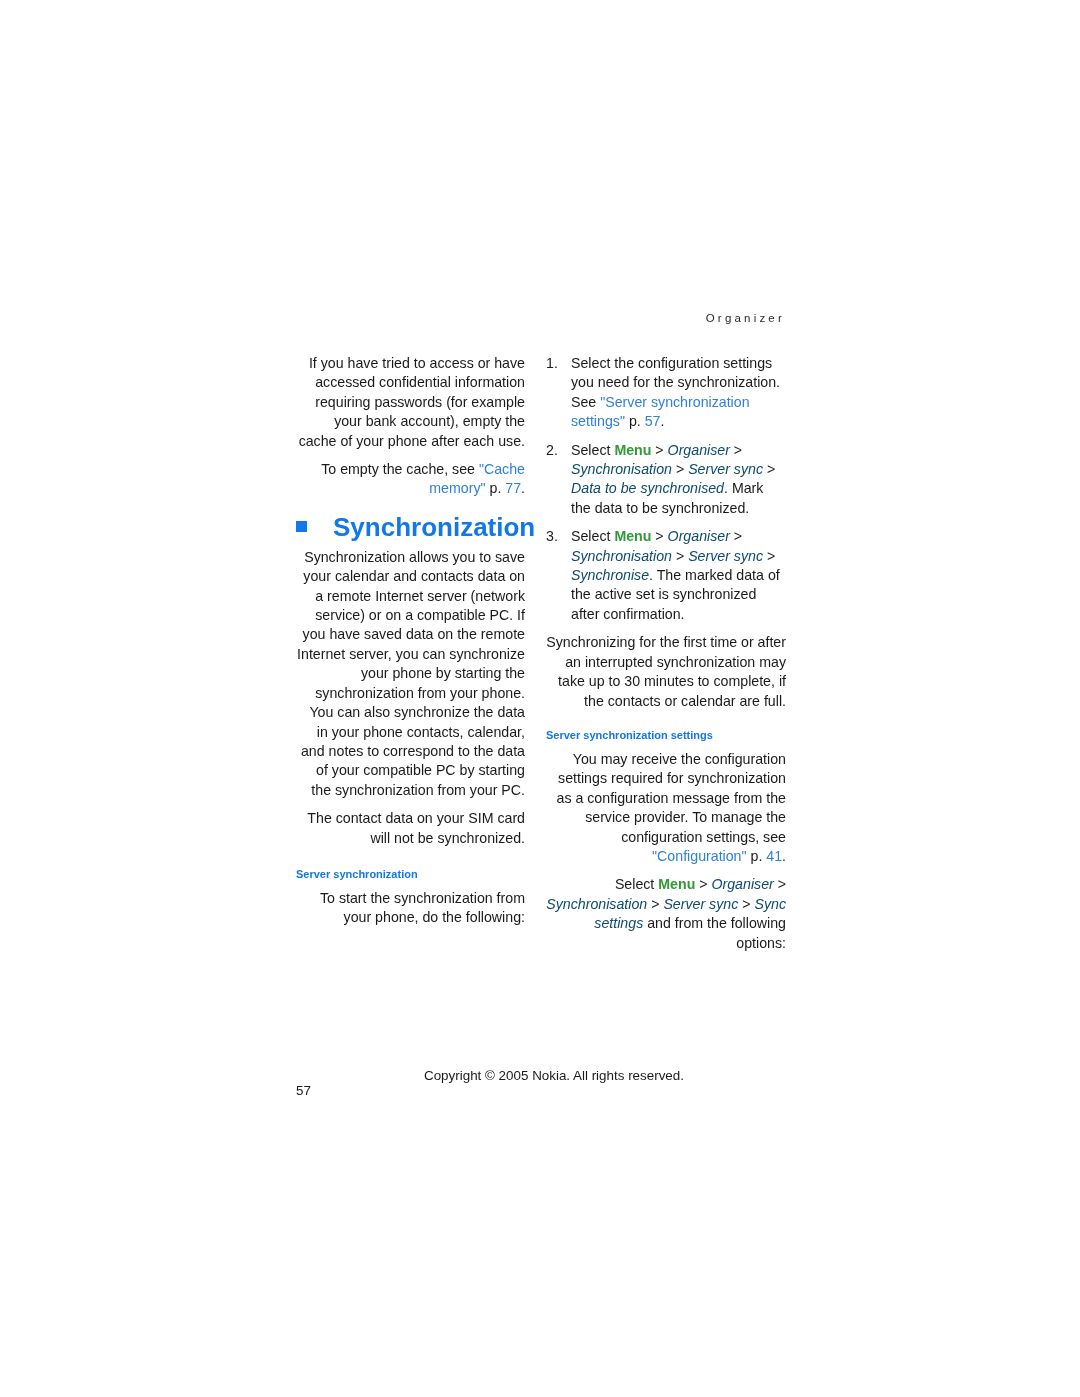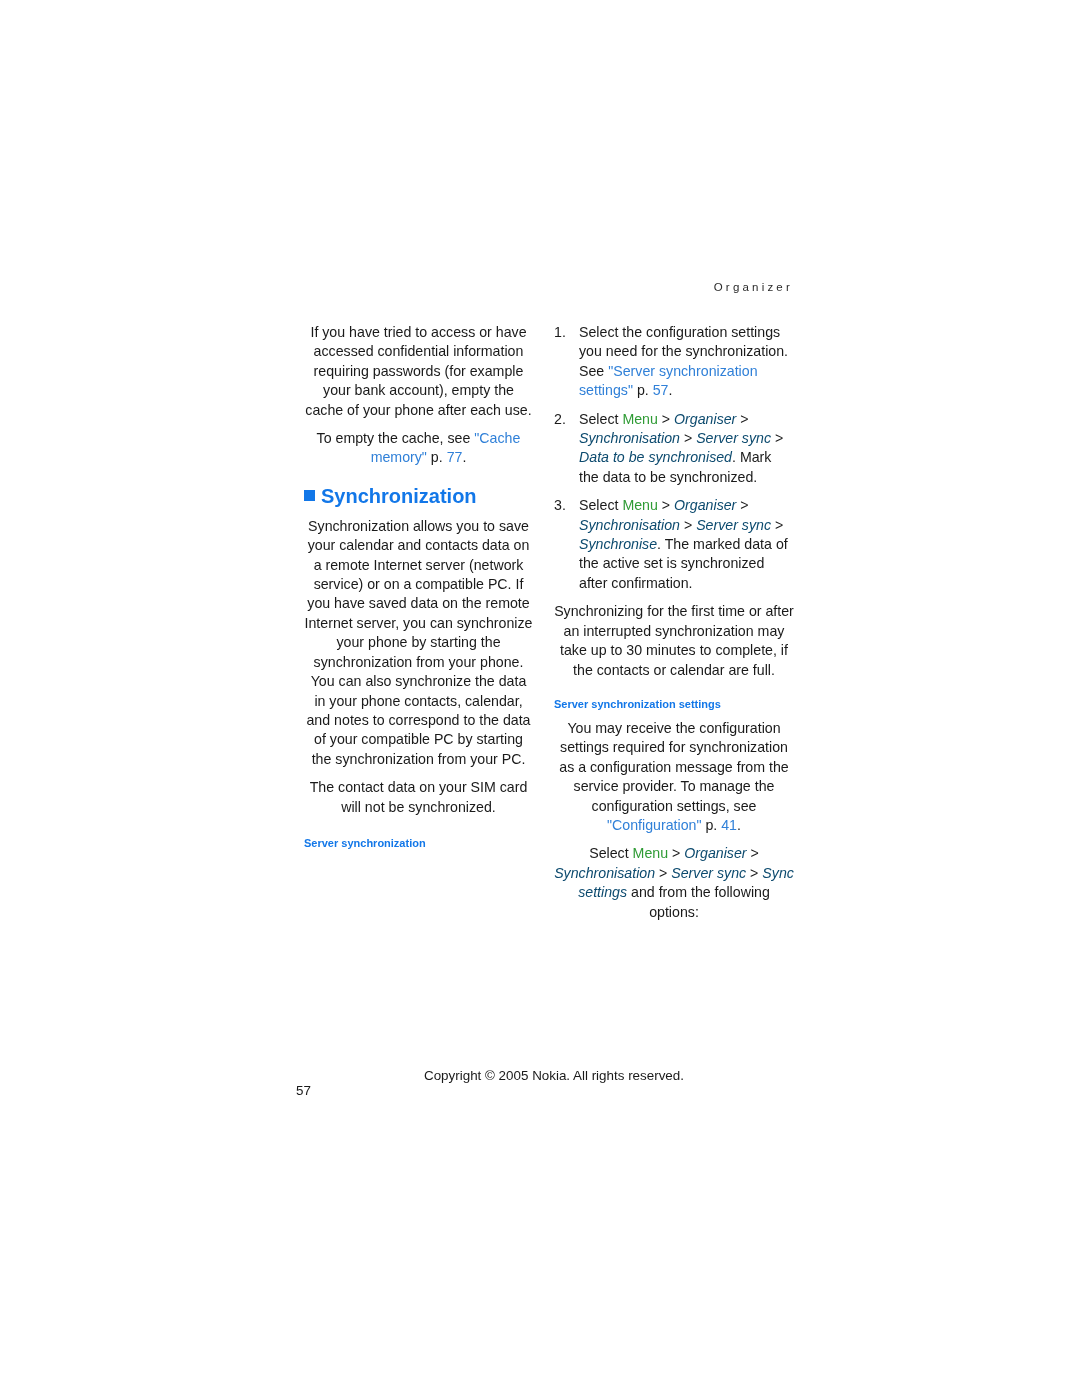--- a/index.html
+++ b/index.html
@@ -10,23 +10,22 @@
   body {
     width: 1080px;
     height: 1397px;
     position: relative;
     font-family: "Liberation Sans", sans-serif;
     -webkit-font-smoothing: antialiased;
   }
   .page {
     position: absolute;
     left: 296px;
-    top: 281px;
+    top: 312px;
     width: 490px;
-    margin-left: 8px;
   }
   .running-head {
     text-align: right;
     font-size: 11.5px;
     letter-spacing: 3.2px;
     color: #2b2b2b;
     font-weight: 400;
     margin: 0 0 30px 0;
     padding-right: 1px;
   }
@@ -40,31 +39,32 @@
     width: 229px;
     font-size: 14.2px;
     line-height: 19.4px;
     color: #1a1a1a;
   }
   .col.left { margin-right: 21px; }
   .col.right { width: 240px; }
 
   p {
     margin: 0 0 9px 0;
-    text-align: center;
+    text-align: right;
   }
 
   h2.chapter {
-    font-size: 20px;
+    font-size: 26px;
     line-height: 24px;
     color: #1277e8;
     font-weight: bold;
     margin: 16px 0 9px 0;
     display: flex;
     align-items: center;
+    gap: 20px;
   }
   .sq {
     display: inline-block;
     width: 11px;
     height: 11px;
     background: #1277e8;
     margin-right: 6px;
     flex: 0 0 auto;
     position: relative;
     top: 0px;
@@ -73,21 +73,21 @@
     font-size: 11px;
     line-height: 20px;
     color: #1277e8;
     font-weight: bold;
     margin: 16px 0 5px 0;
   }
   h3.sub.rt { margin-top: 14px; }
 
   .lnk { color: #3080d8; }
   .mnu { color: #0c4a6e; font-style: italic; }
-  .mnu-b { color: #2f9b35; font-weight: normal; font-style: normal; }
+  .mnu-b { color: #2f9b35; font-weight: bold; font-style: normal; }
   .sep { color: #1a1a1a; }
 
   ol.steps {
     margin: 0;
     padding: 0;
     list-style: none;
   }
   ol.steps li {
     position: relative;
     padding-left: 25px;
@@ -137,20 +137,21 @@
           <span>Synchronization</span>
       </h2>
 
       <p>Synchronization allows you to save your calendar and contacts data on a remote Internet server (network service) or on a compatible PC. If you have saved data on the remote Internet server, you can synchronize your phone by starting the synchronization from your phone. You can also synchronize the data in your phone contacts, calendar, and notes to correspond to the data of your compatible PC by starting the synchronization from your PC.</p>
 
       <p>The contact data on your SIM card will not be synchronized.</p>
 
       <h3 class="sub">Server synchronization</h3>
 
 
+      <p>To start the synchronization from your phone, do the following:</p>
 
     </div>
 
     <div class="col right">
 
       <ol class="steps">
 
         <li>
           <span class="num">1.</span><span>Select the configuration settings you need for the synchronization. See </span><span class="lnk">"Server synchronization settings"</span><span> p. </span><span class="lnk">57</span><span>.</span>
         </li>

